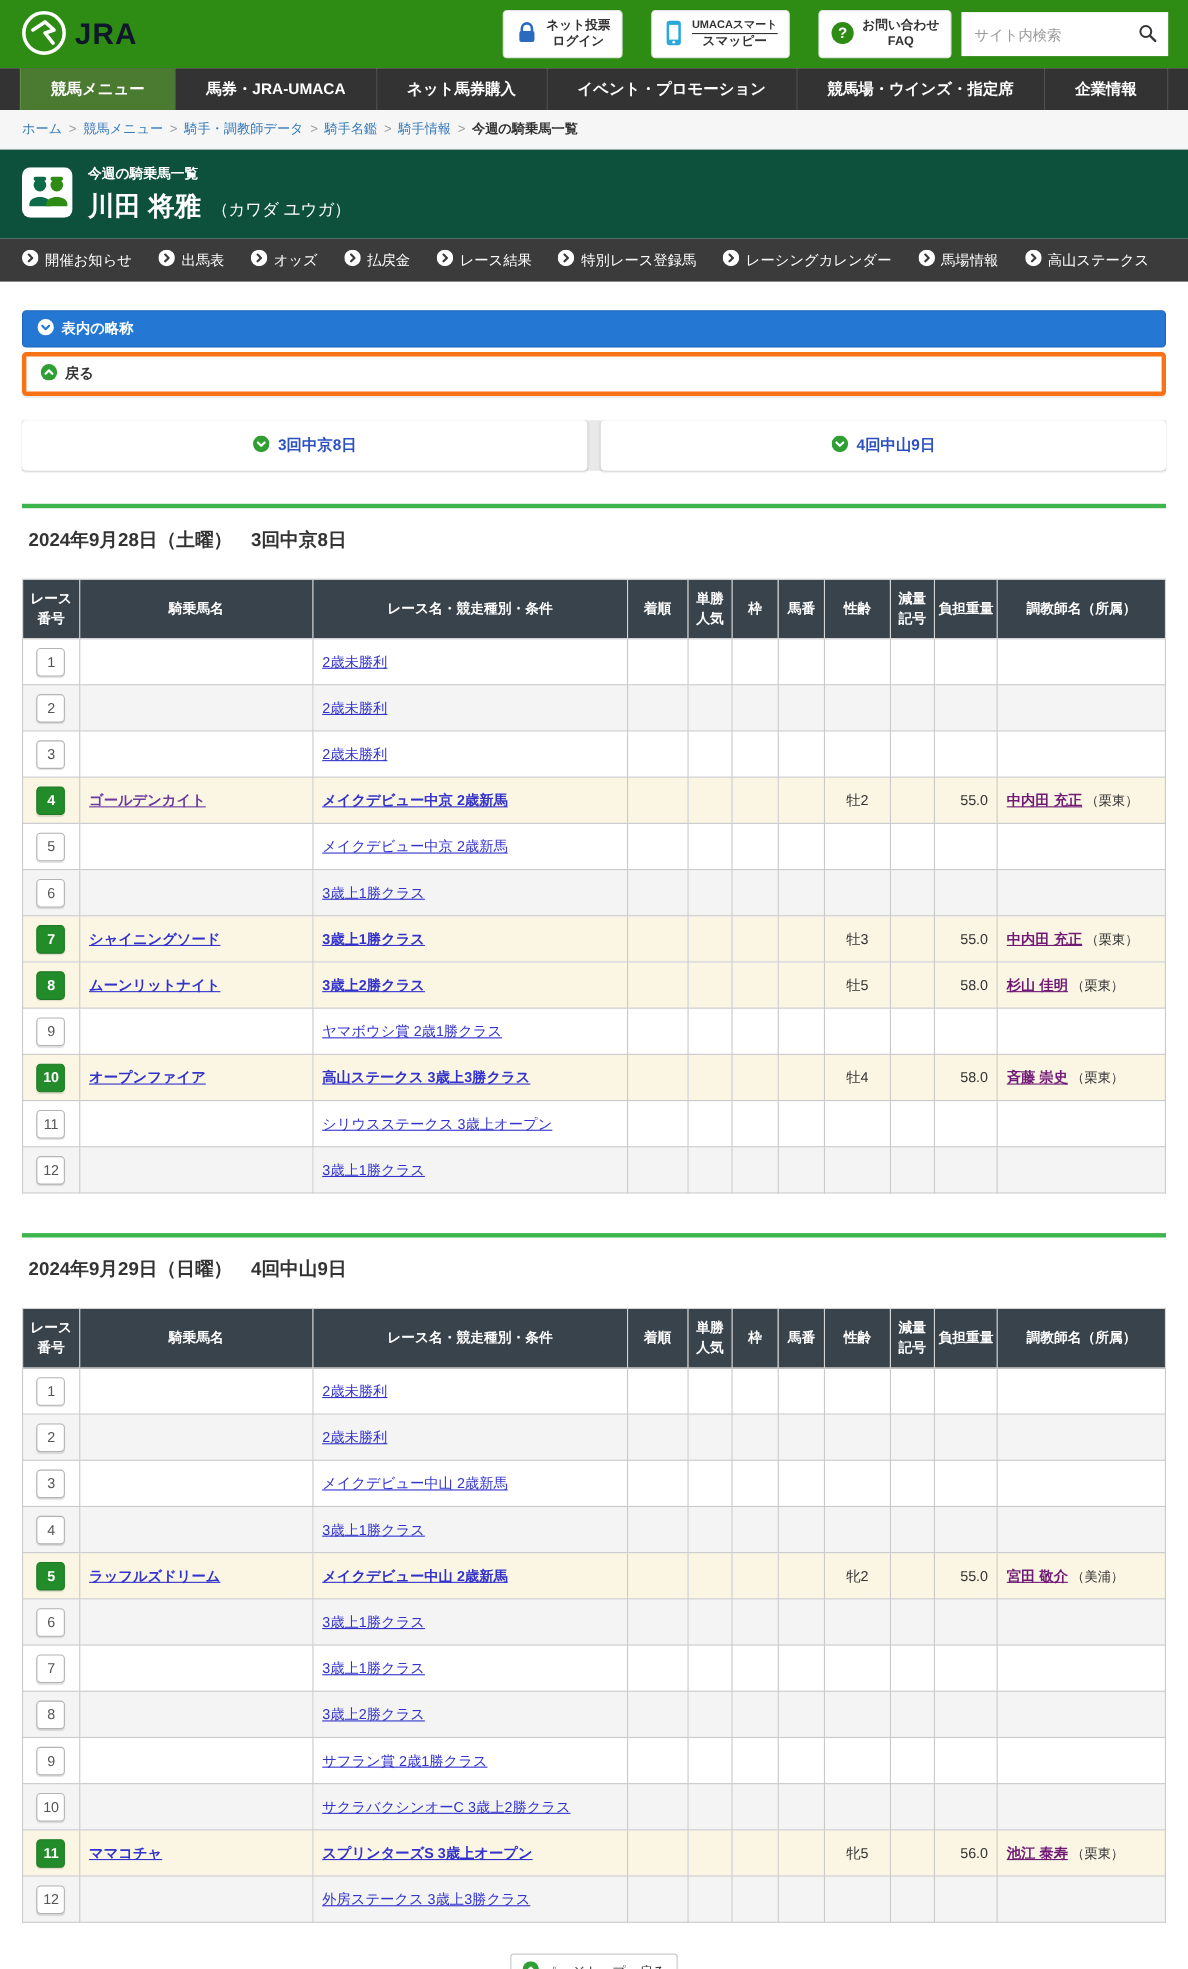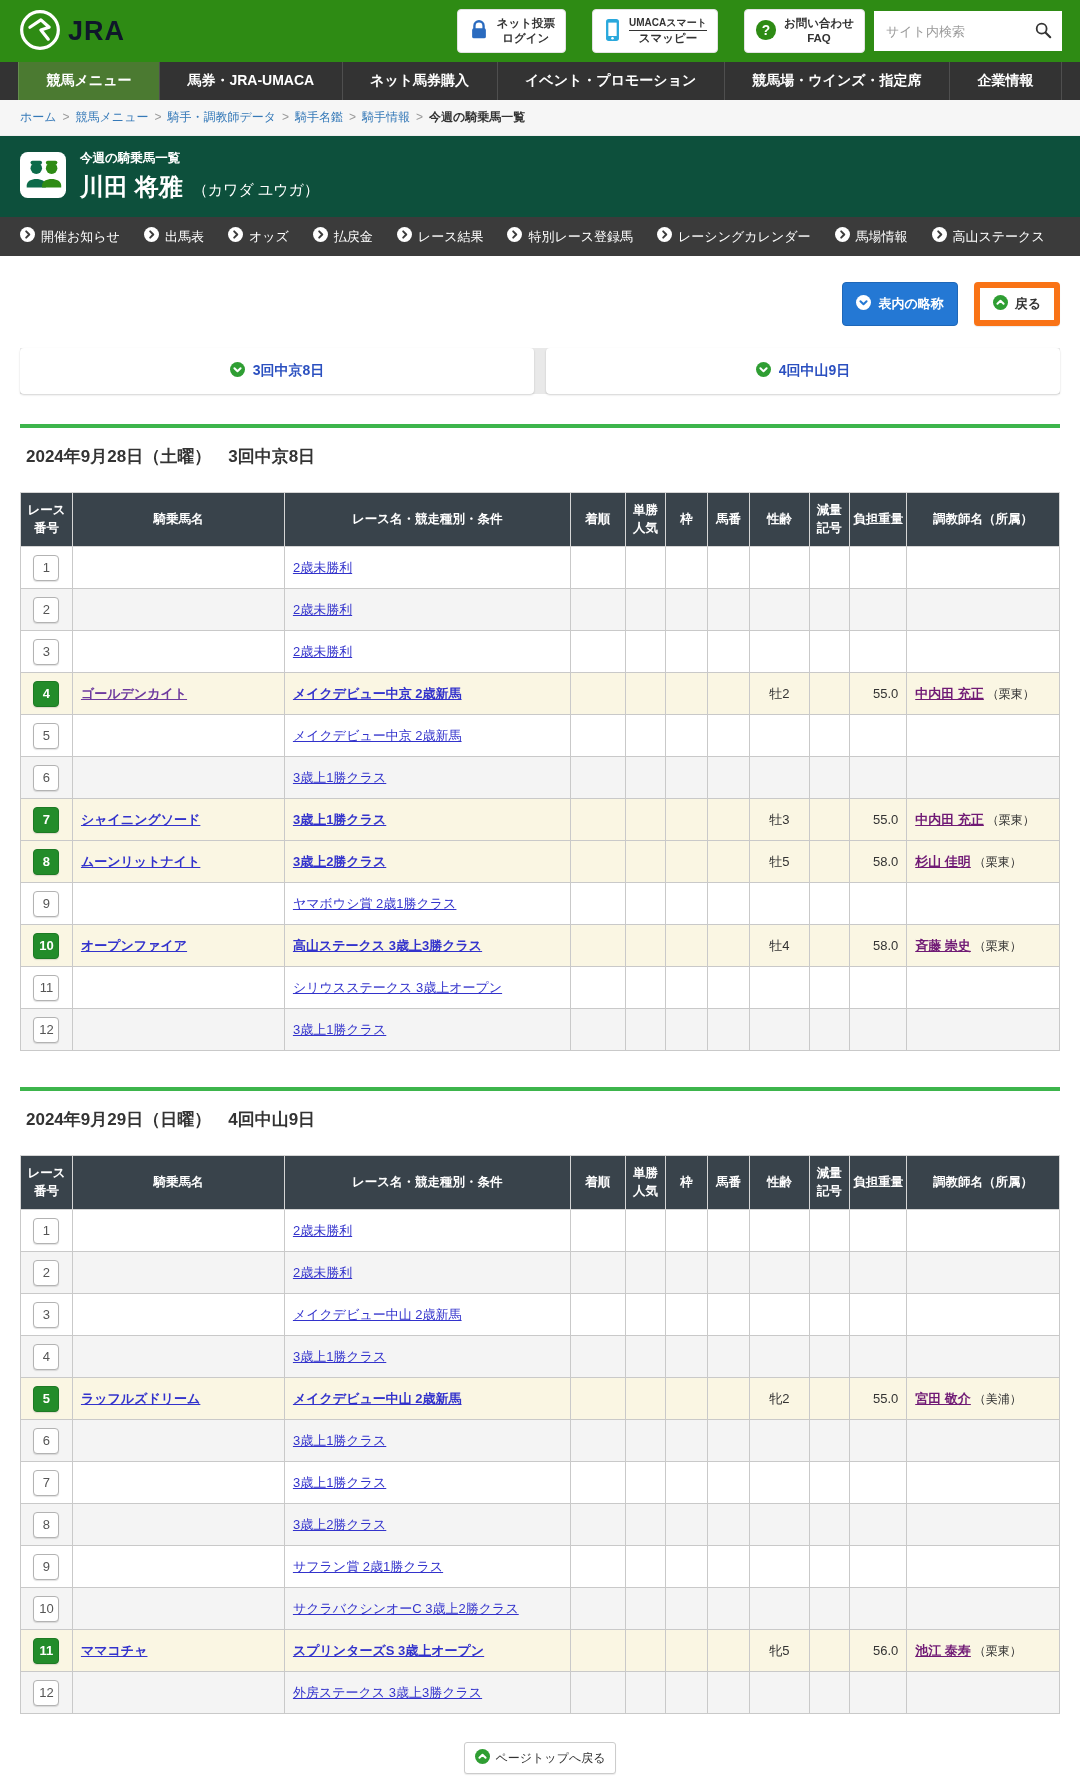--- a/index.html
+++ b/index.html
@@ -47,25 +47,25 @@
   .banner-cat { color:#fff; font-size:12.5px; font-weight:bold; }
   .banner-title-row { color:#fff; }
   .banner-name { font-size:24px; font-weight:bold; }
   .banner-kana { font-size:15px; margin-left:10px; }
 
   
   .sub-nav { background:#3b3b3b; padding:10px 20px; display:flex; flex-wrap:wrap; gap:10px 24px;font-family:Liberation Serif, serif; }
   .subnav-item { color:#fff; font-size:13px; display:flex; align-items:center; gap:6px; cursor:pointer; white-space:nowrap; }
 
   
-  .toolbar { display:flex; justify-content:flex-end; gap:16px; margin:26px 20px 22px; }
+  .toolbar { display:flex; justify-content:flex-end; gap:4px; margin:26px 20px 22px;flex-direction:column; }
   .btn { display:flex; align-items:center; gap:7px; border-radius:4px; padding:7px 13px;
          font-size:13px; font-weight:bold; cursor:pointer; }
   .btn-abbr { background:#2478d4; color:#fff; border:1px solid #1e67b8; }
-  .btn-back { background:#fff; color:#333; border:6px solid #f97316; box-shadow:0 1px 1px rgba(0,0,0,.08); }
+  .btn-back { background:#fff; color:#333; border:4px solid #f97316; box-shadow:0 1px 1px rgba(0,0,0,.08); }
 
   
   .day-tabs { margin:0 20px; background:#e9e9e9; padding:0; display:flex; gap:12px; }
   .tab-card { flex:1; background:#fff; border-radius:4px; height:46px;
               box-shadow:0 1px 2px rgba(0,0,0,.18); display:flex; align-items:center;
               justify-content:center; gap:8px; color:#2b50c0; font-size:14px; font-weight:bold;
               cursor:pointer; }
 
   
   .section { margin:30px 20px 0; }

